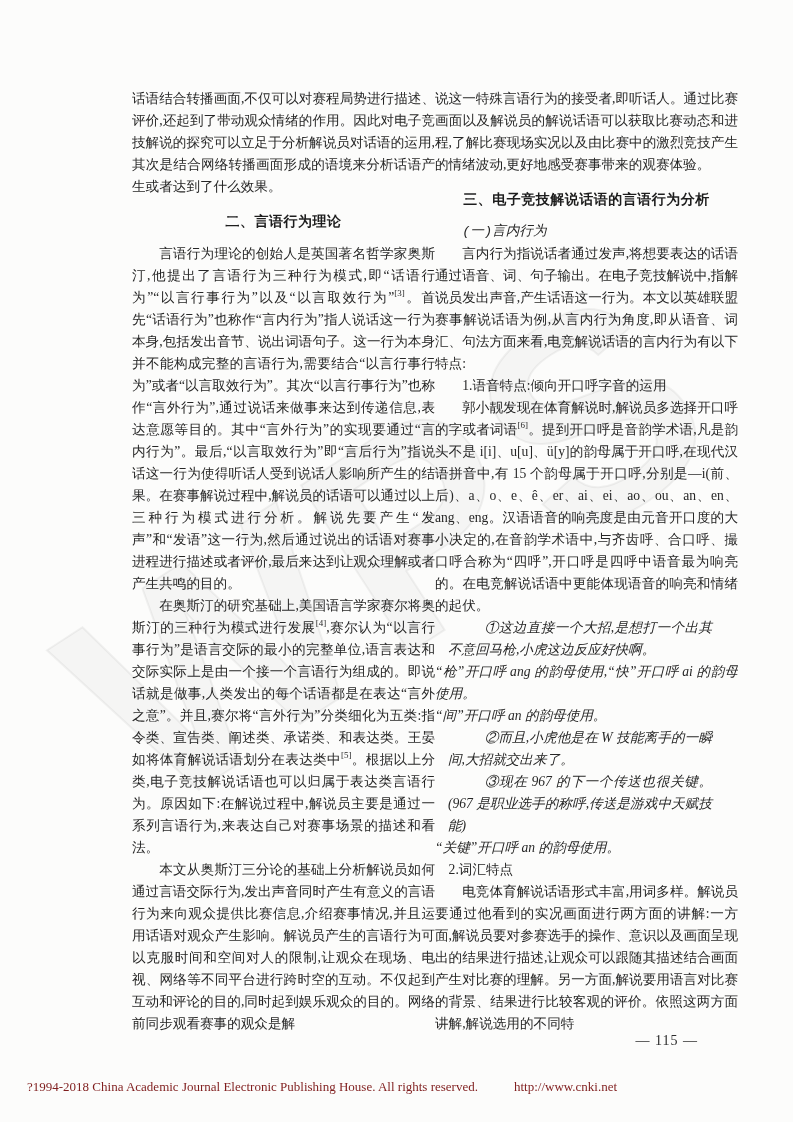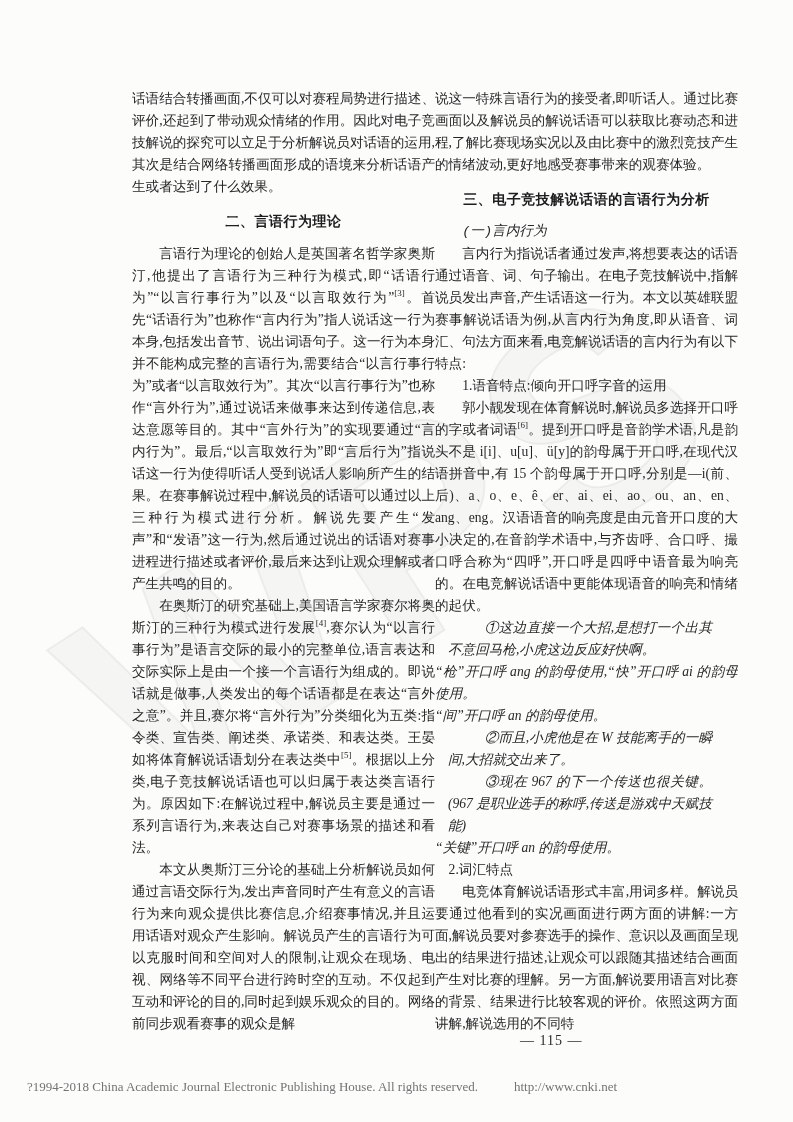--- a/index.html
+++ b/index.html
@@ -47,26 +47,26 @@
     font-weight:700;font-size:290px;line-height:1;
     letter-spacing:10px;
     color:rgba(90,90,90,0.045);
     -webkit-text-stroke:2px rgba(90,90,90,0.07);
     transform:rotate(-33deg);
     transform-origin:center center;
     pointer-events:none;user-select:none;
   }
   .page-number{
     position:absolute;left:520px;top:1033px;width:188px;
-    padding-right:10px;box-sizing:border-box;
+    text-align:right;padding-right:10px;box-sizing:border-box;
     font-size:14px;color:#2a2a2a;letter-spacing:1px;
   }
   .footer{
     position:absolute;left:27px;top:1079px;width:740px;
-    font-size:13px;color:#737373;
+    font-size:13px;color:#7f1d1d;
     display:flex;align-items:flex-start;
     font-family:"Liberation Serif","DejaVu Serif",serif;
   }
   .footer .url{margin-left:36px;}
 </style>
 </head>
 <body>
 
 <div class="page">
 

